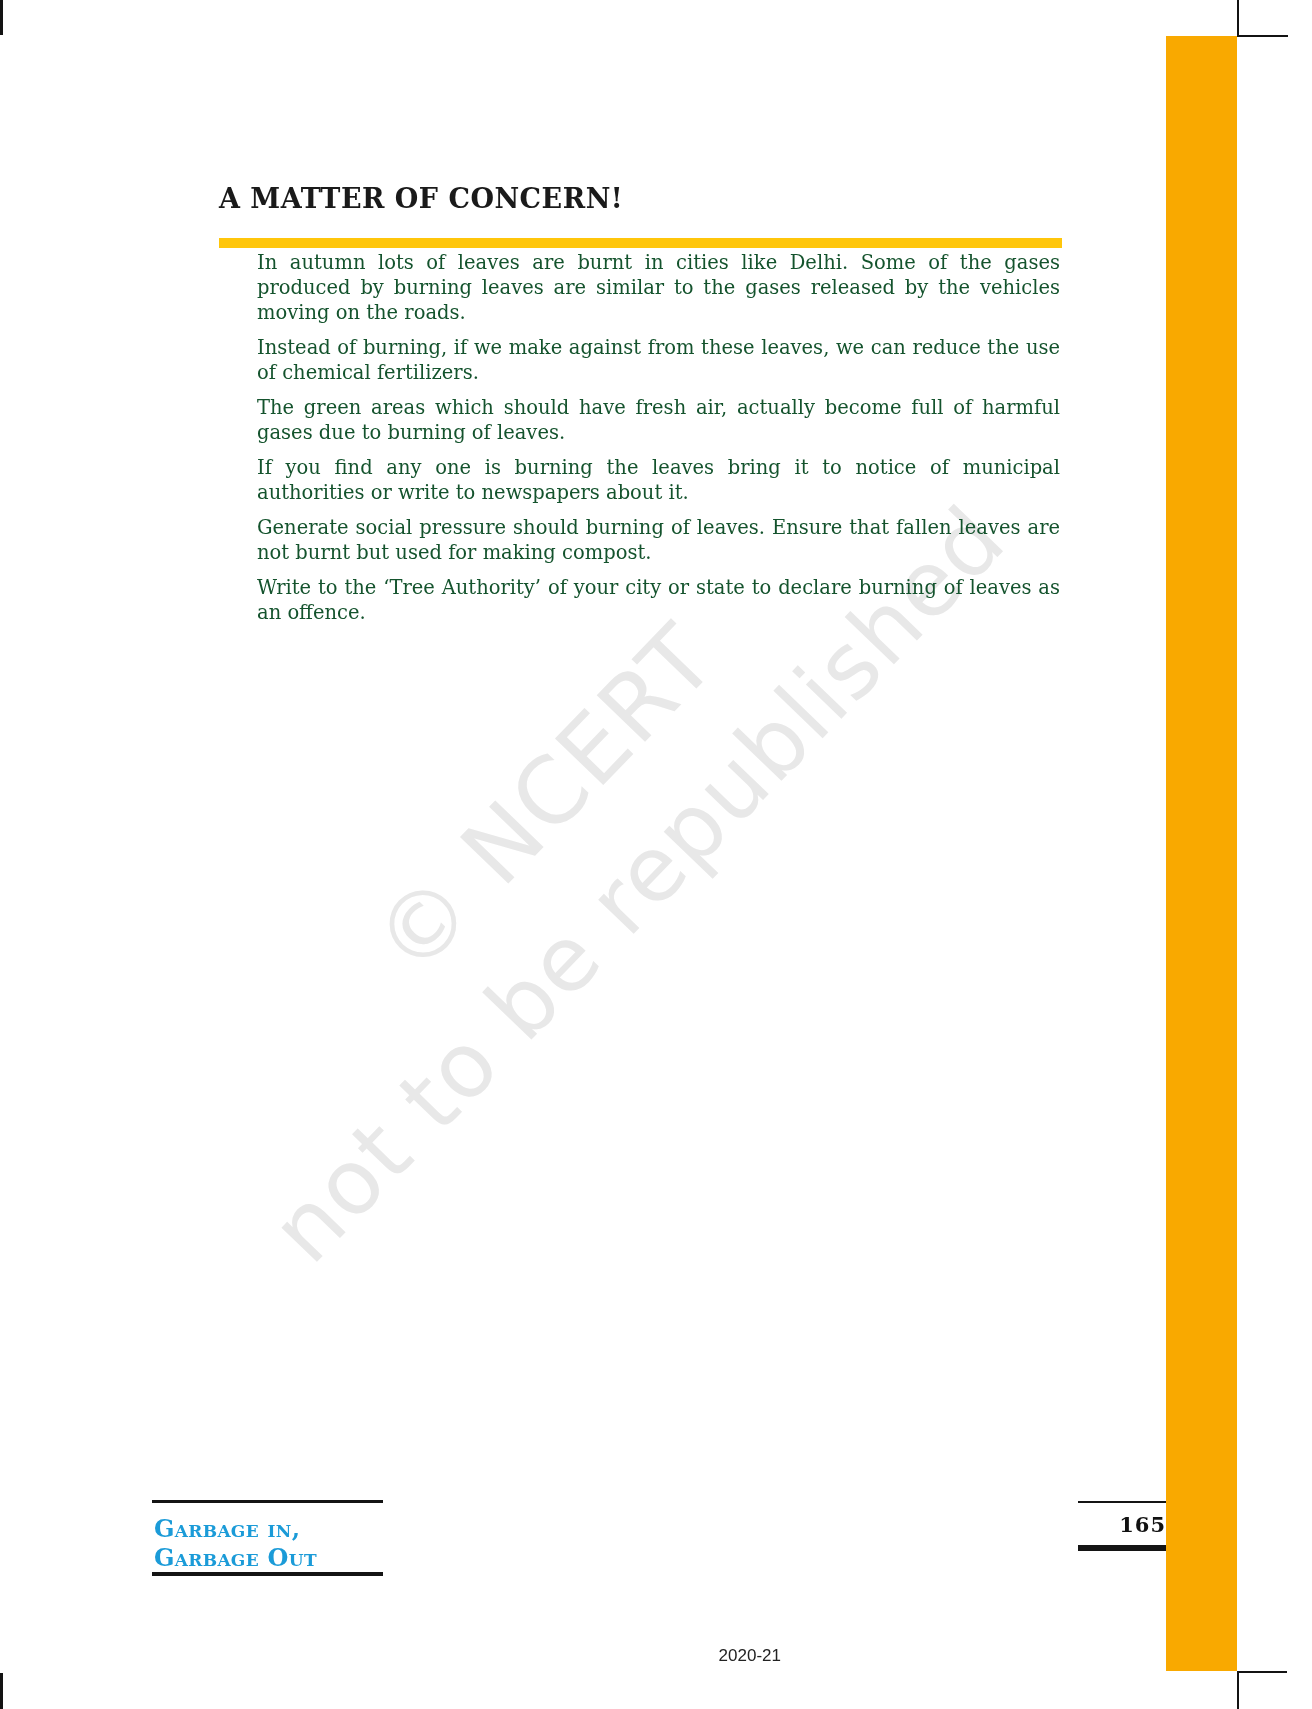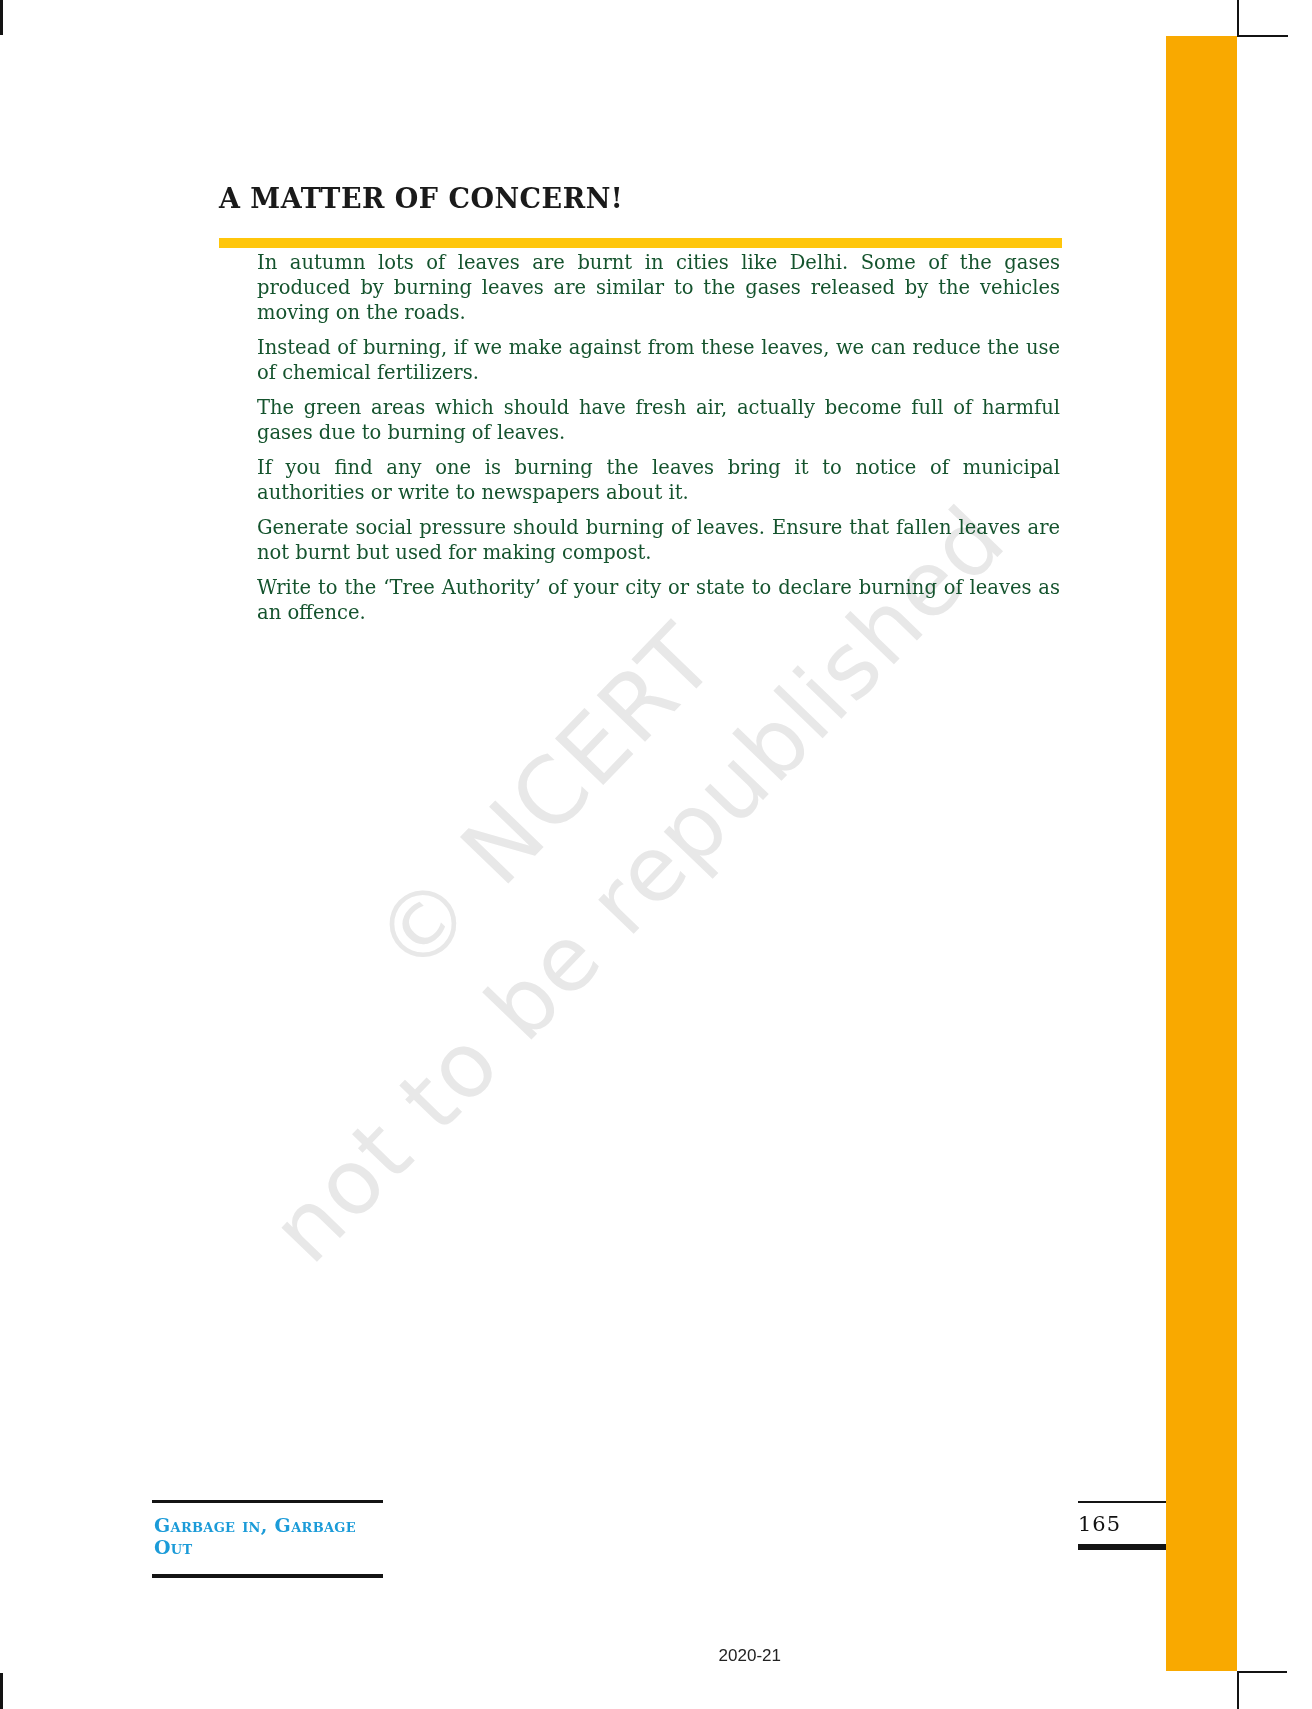--- a/index.html
+++ b/index.html
@@ -91,38 +91,38 @@
     position: absolute;
     left: 152px; top: 1500px;
     width: 231px;
     z-index: 2;
   }
   .rule-thin  { height: 3px; background: #141414; }
   .rule-thick { height: 4px; background: #141414; }
   .chapter-title {
     font-variant: small-caps;
     font-weight: bold;
-    font-size: 19px;
+    font-size: 24px;
     color: #1B9BD8;
-    padding: 11px 0 16px 2px;
+    padding: 11px 0 0 2px;
     letter-spacing: 0.3px;
   }
 
   
   .folio-box {
     position: absolute;
     left: 1078px; top: 1501px;
     width: 88px;
     z-index: 2;
   }
   .folio-rule-top { height: 2px; background: #141414; }
   .folio-rule-bottom { height: 6px; background: #141414; }
   .folio-number {
-    text-align: left;
-    font-weight: normal;
+    text-align: right;
+    font-weight: bold;
     font-size: 21px;
     color: #111111;
     padding: 9px 0 8px 0;
     letter-spacing: 1px;
   }
 
   
   .edition-year {
     position: absolute;
     left: 531px; top: 1646px;

